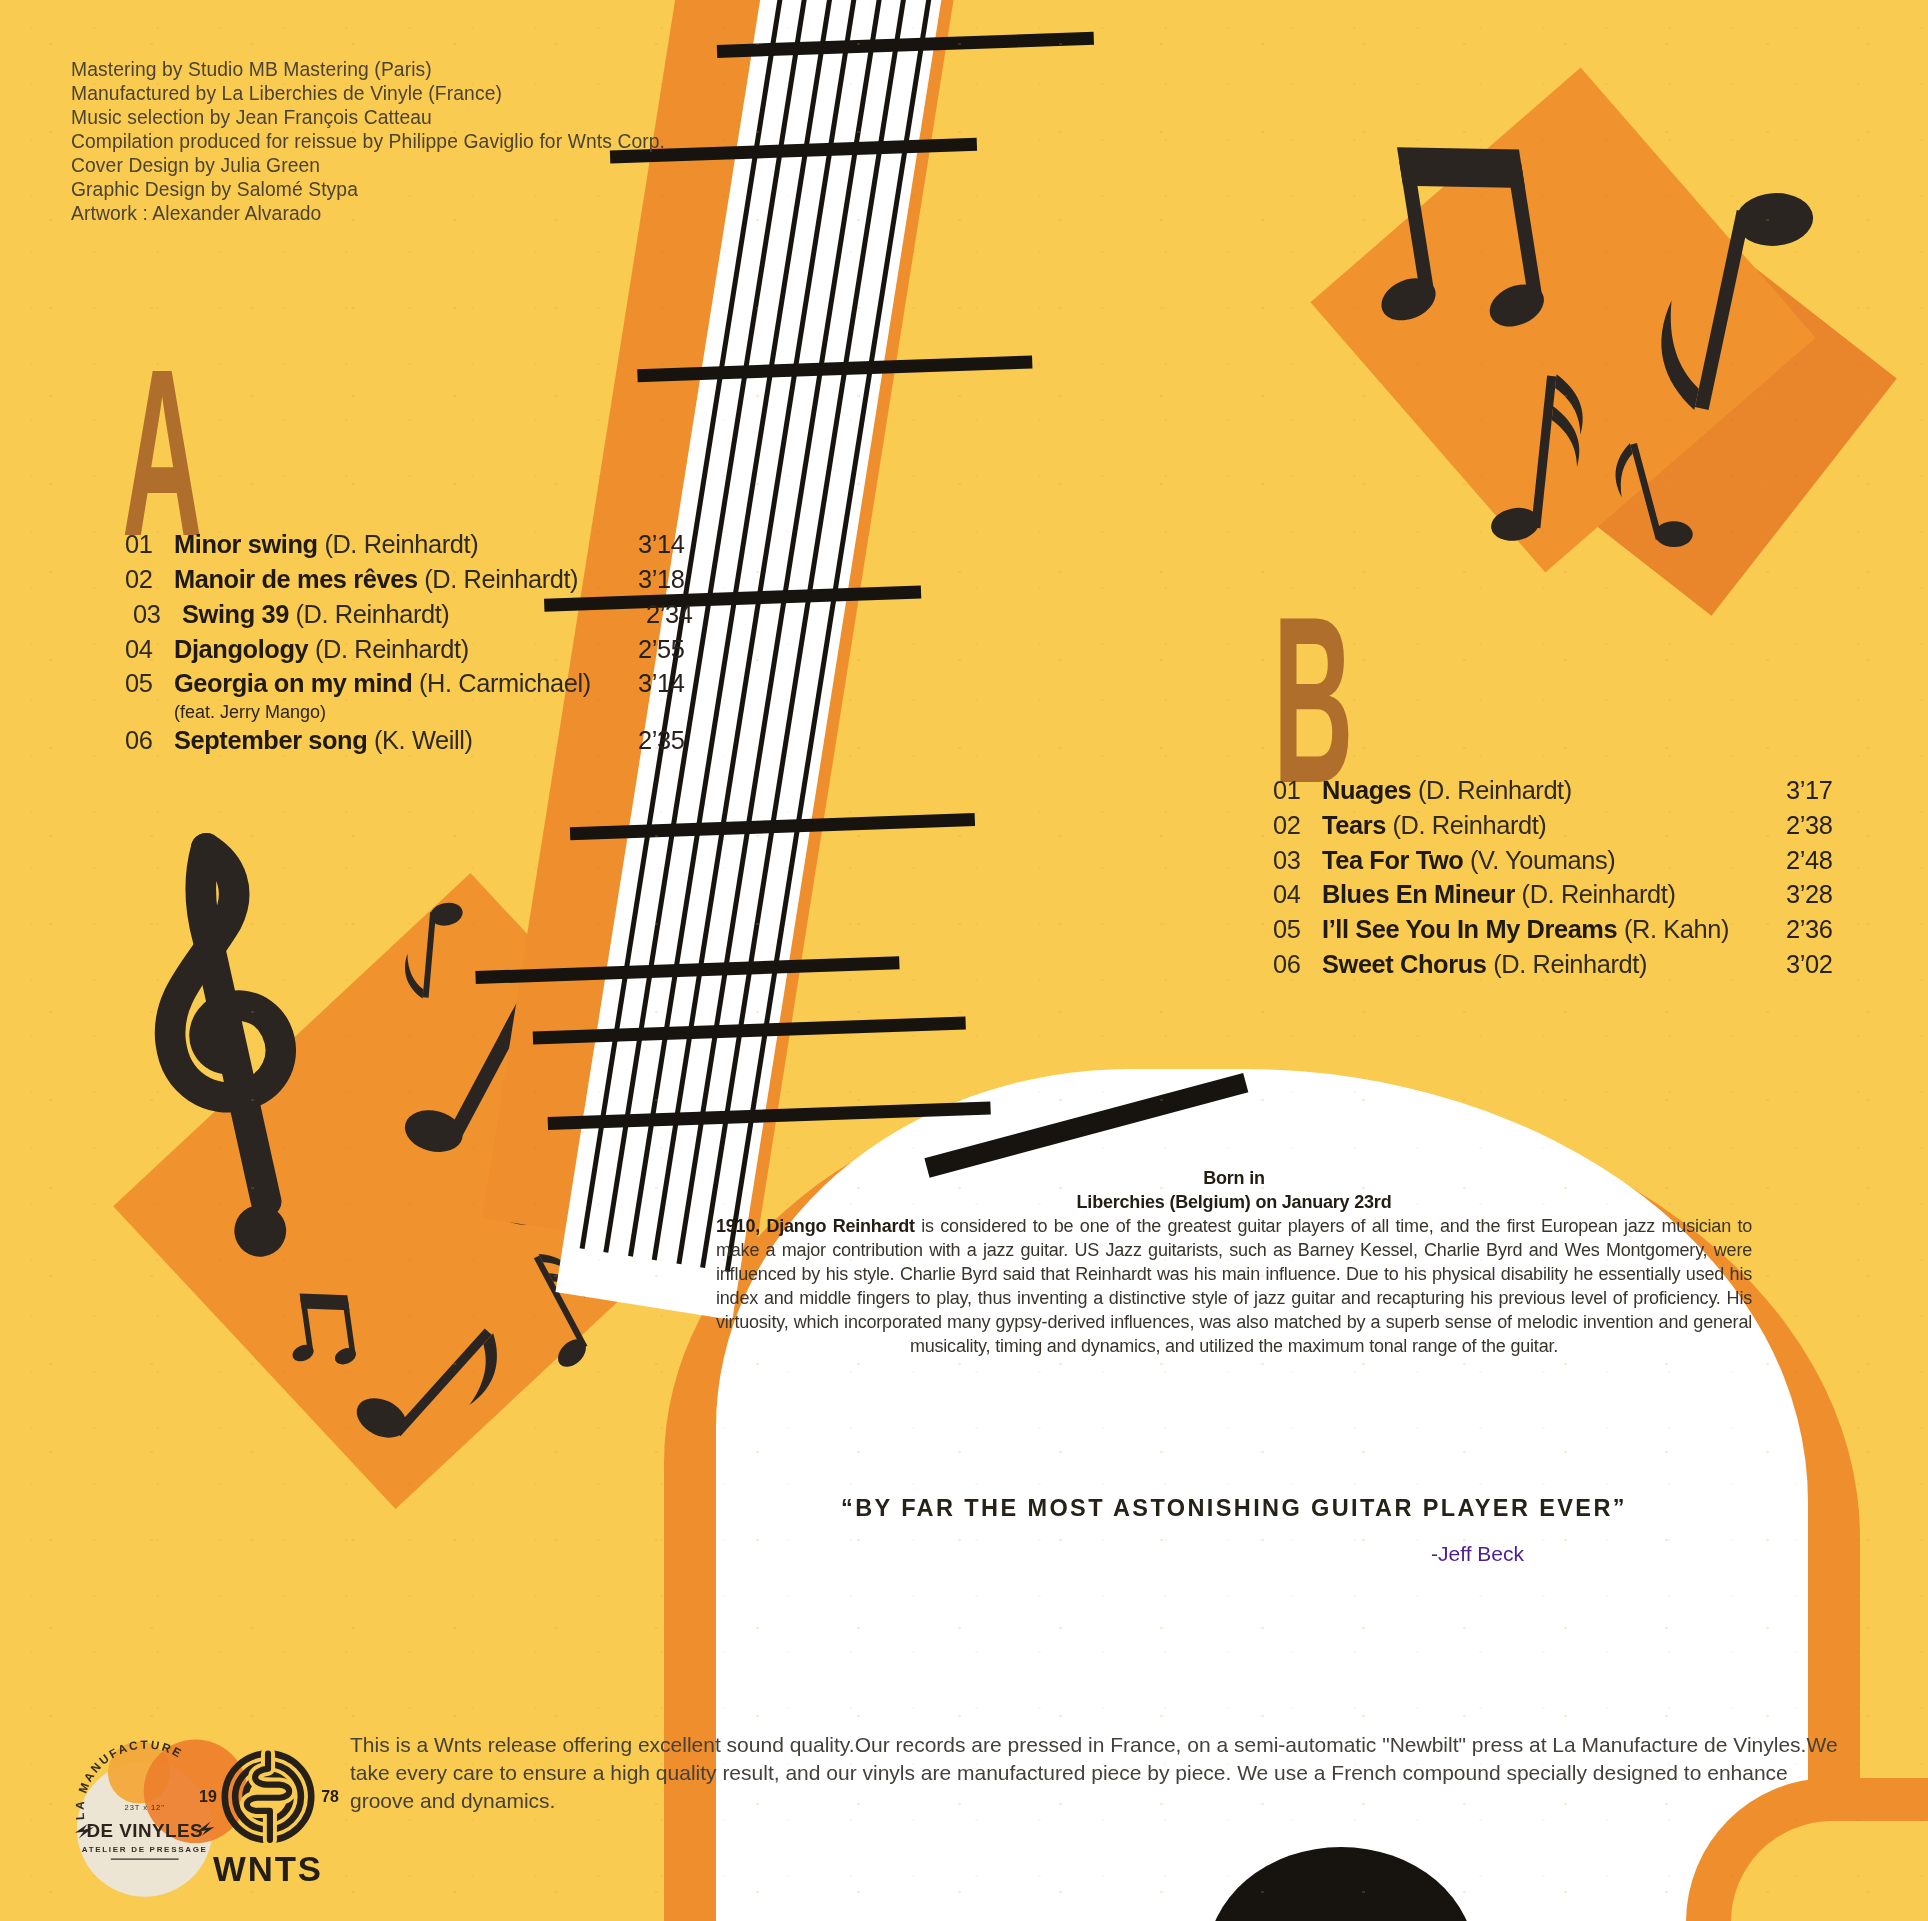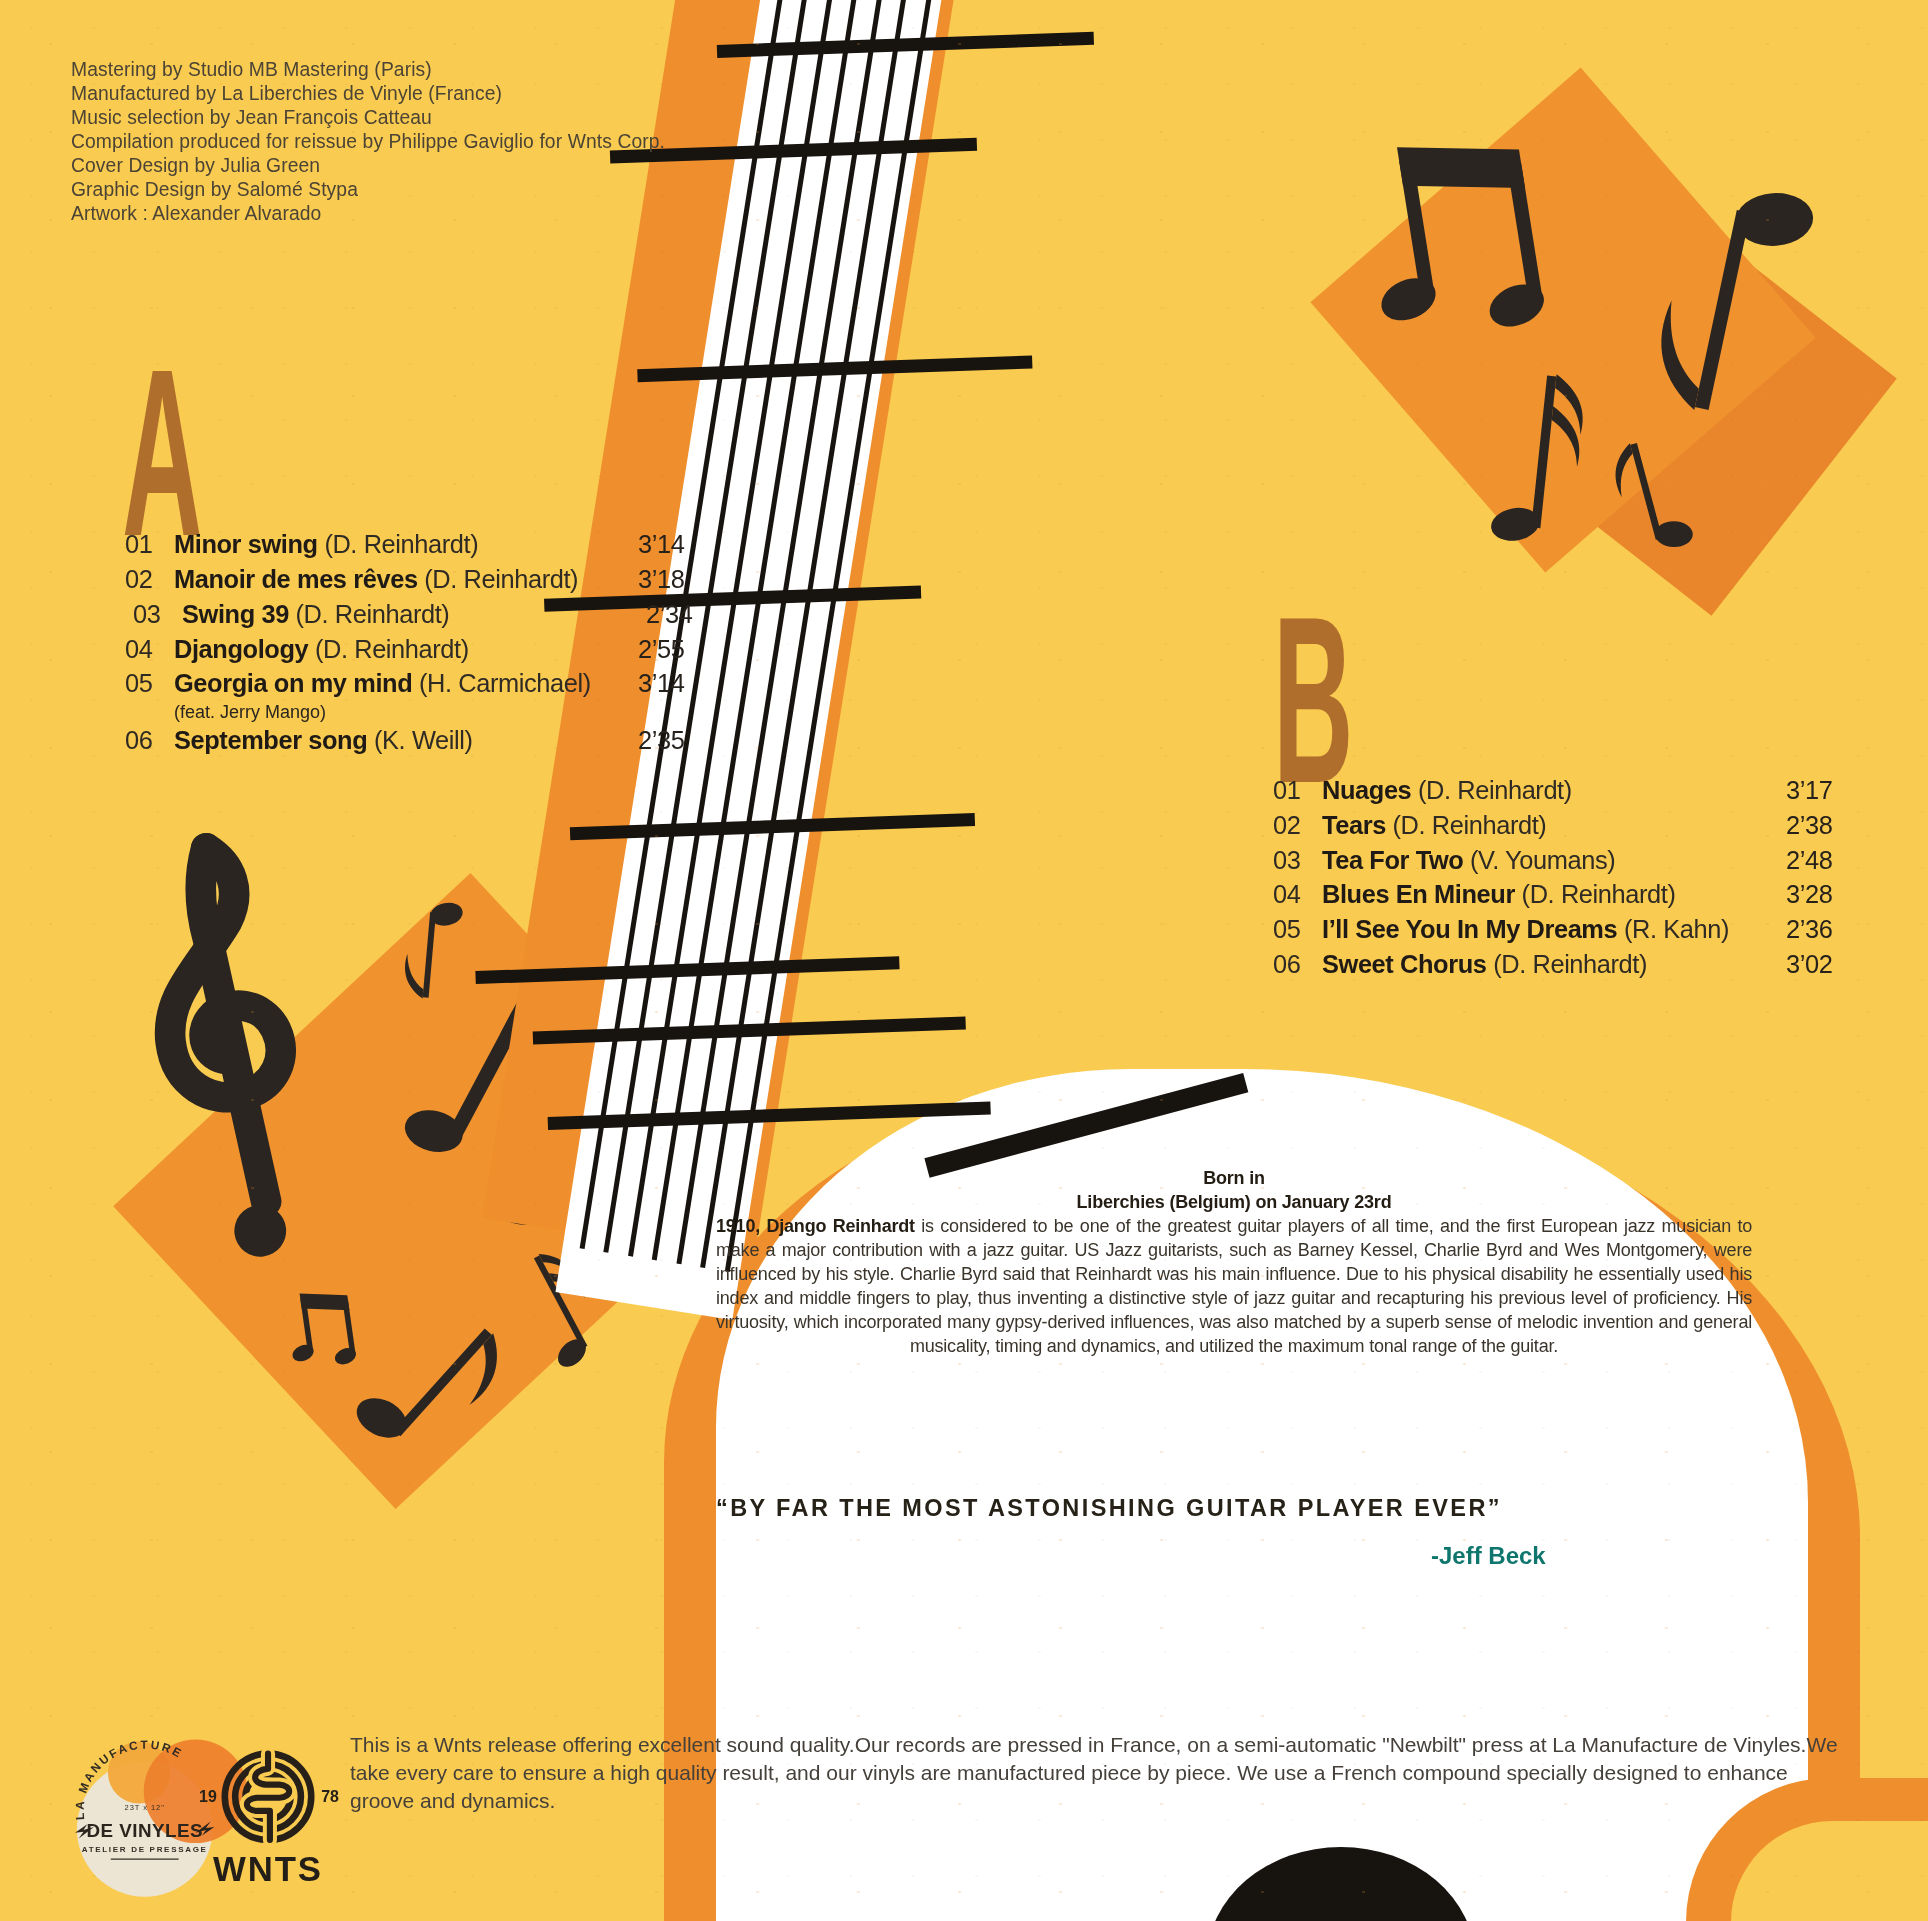--- a/index.html
+++ b/index.html
@@ -43,23 +43,23 @@
     transform:scaleX(.47);transform-origin:0 0;}
   .trow{position:absolute;width:603px;font-size:25.4px;letter-spacing:-0.4px;white-space:nowrap;}
   .tnum{display:inline-block;width:49px;color:#2E2922;}
   .ttitle b{font-weight:700;color:#1F1A15;}
   .tcomp{color:#2F2A24;}
   .ttime{position:absolute;left:513px;color:#26211B;}
   .feat-note{font-size:18px;color:#2A251F;letter-spacing:0;}
   .bio{left:716px;top:1166px;width:1036px;font-size:18px;line-height:24px;color:#3A342B;
     text-align:justify;text-align-last:center;letter-spacing:-0.2px;}
   .bio b{color:#241D14;}
-  .quote{left:716px;top:1495px;width:1036px;font-size:23.5px;font-weight:700;
+  .quote{left:716px;top:1495px;width:1036px;text-align:center;font-size:23.5px;font-weight:700;
     letter-spacing:2.4px;color:#272218;white-space:nowrap;}
-  .attribution{left:1431px;top:1542px;font-size:24px;font-weight:700;color:#0f766e;}
+  .attribution{left:1431px;top:1542px;font-size:21px;font-weight:400;color:#4c1d95;}
   .pressing{left:350px;top:1731px;width:1499px;font-size:21px;line-height:28px;color:#45403A;}
   .legal{left:350px;top:1808px;font-size:15.5px;line-height:18.4px;font-weight:700;
     color:#2A241C;letter-spacing:-0.2px;}
   .logo{position:absolute;z-index:10;}
 </style>
 </head>
 <body>
 
 <div class="canvas">
 

